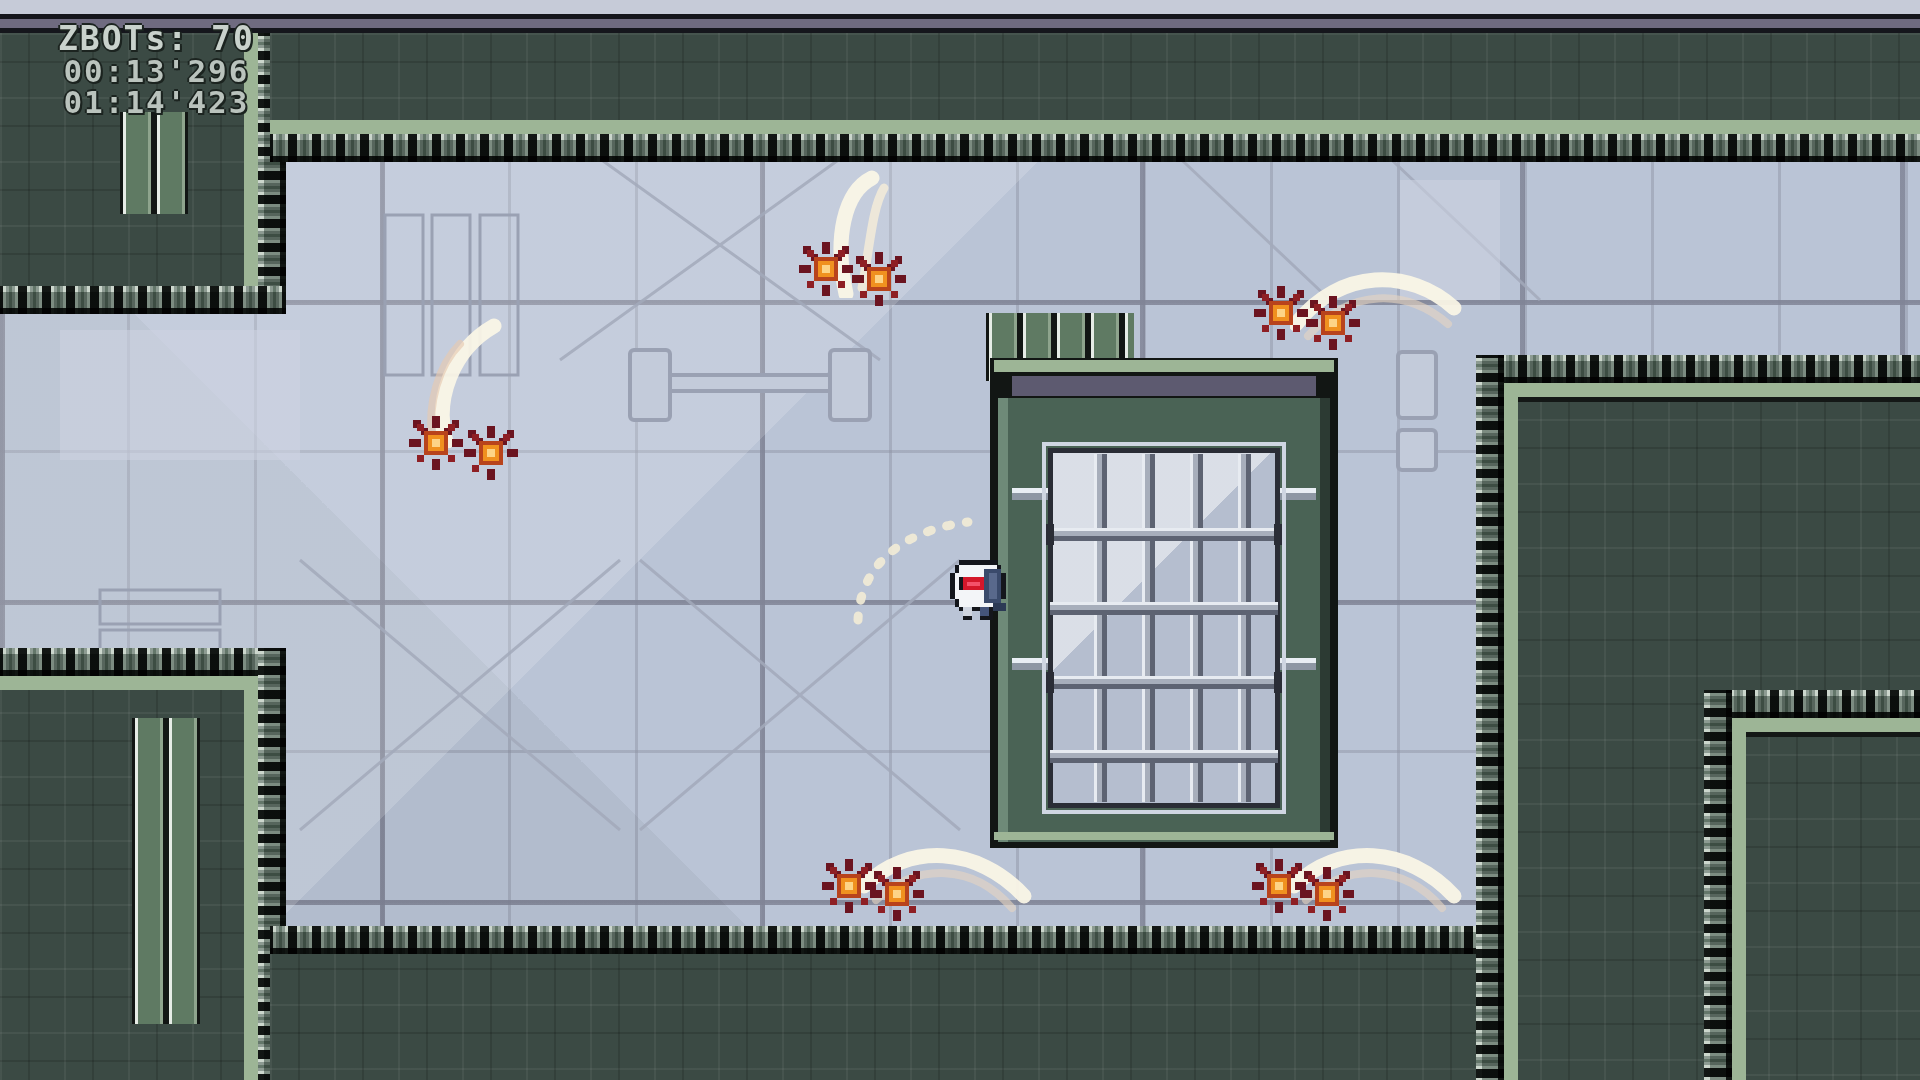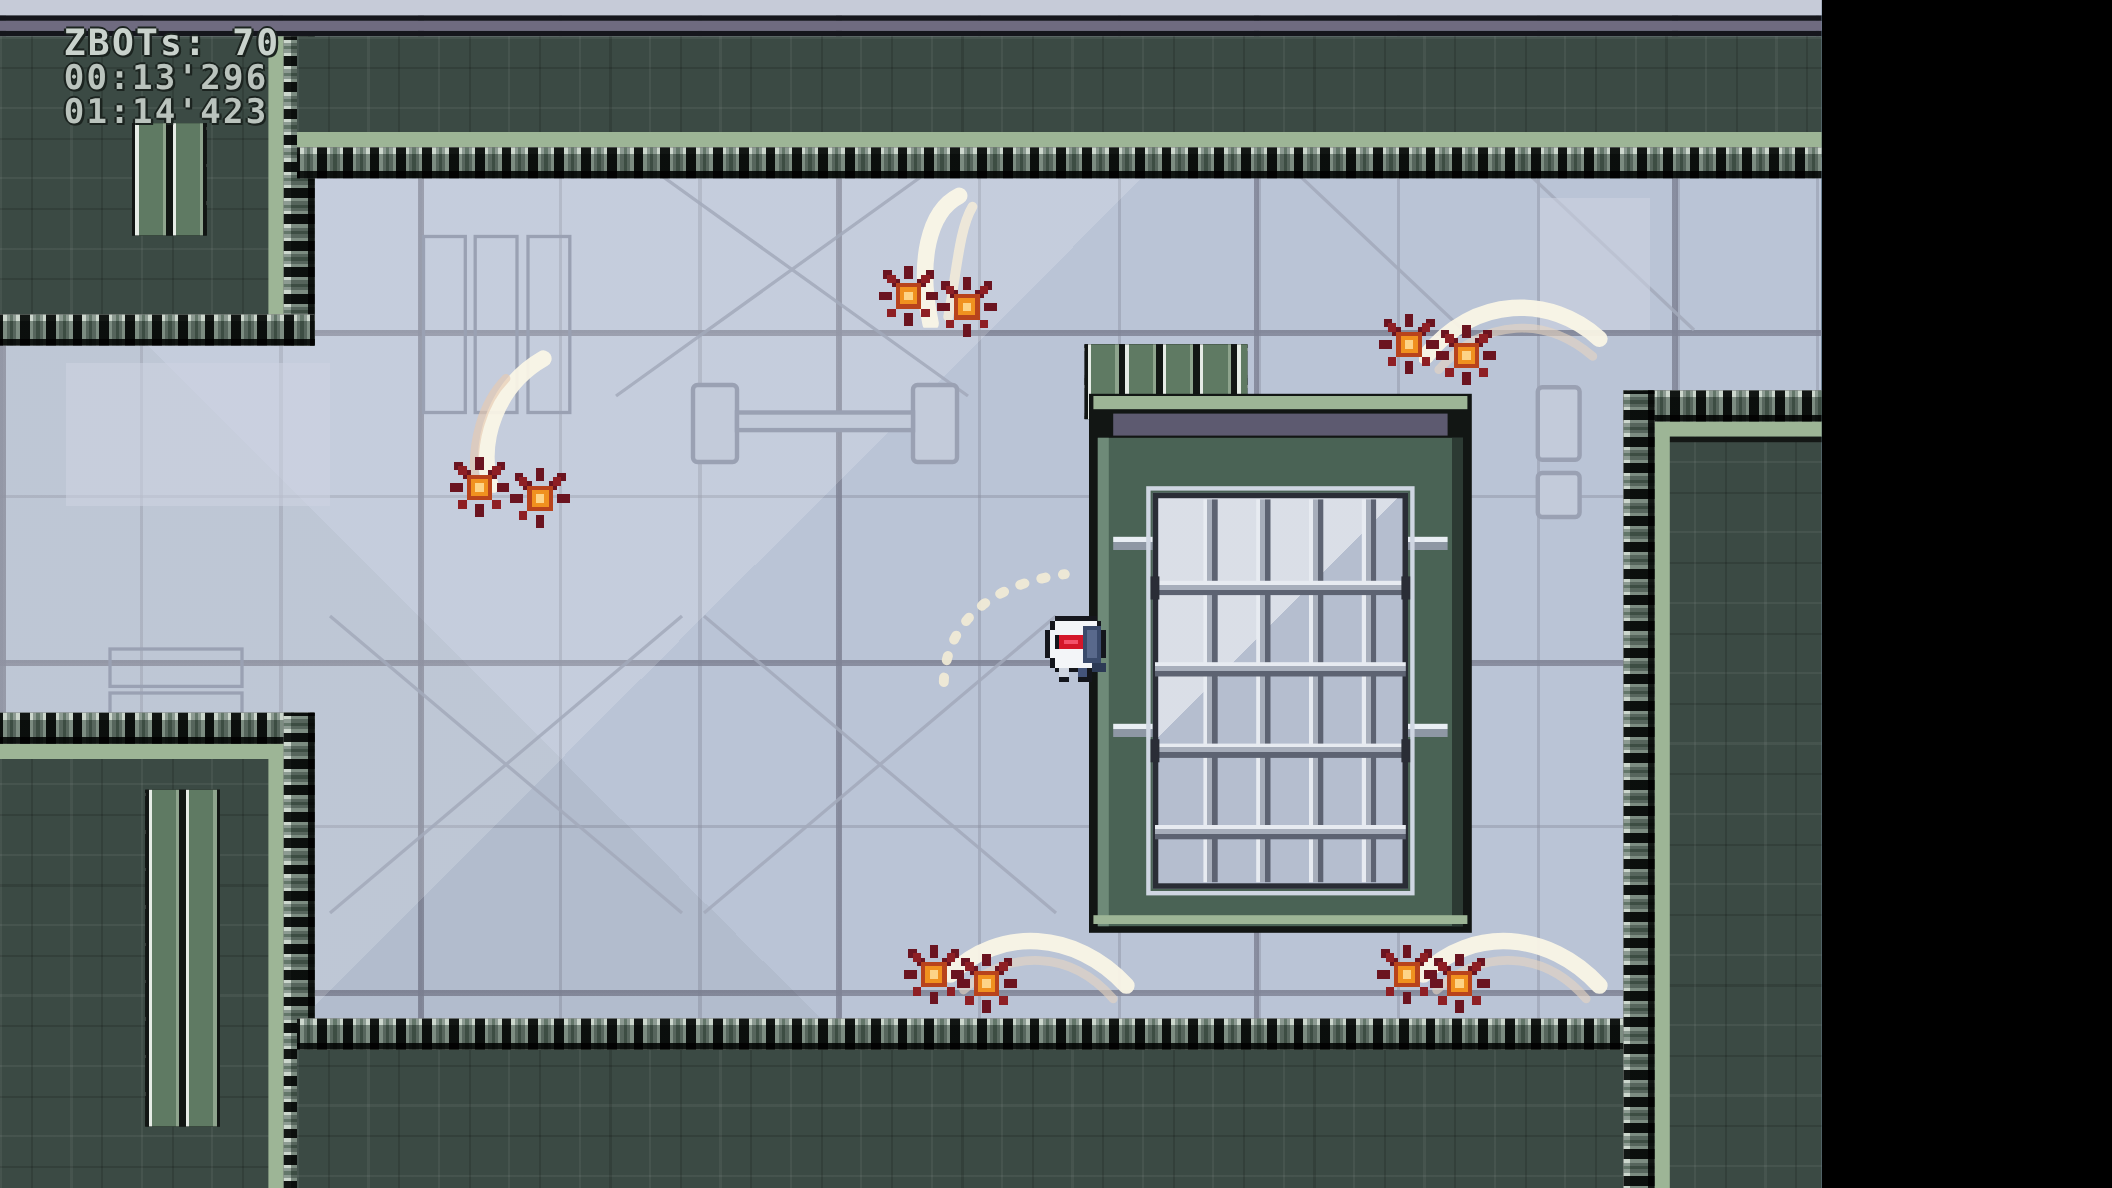--- a/index.html
+++ b/index.html
@@ -1,22 +1,23 @@
 <!DOCTYPE html>
 <html><head>
 <meta charset="utf-8">
 <title>ZBOTs Arena</title>
 <style>
   html,body{margin:0;padding:0;background:#000;}
   body{width:1920px;height:1080px;overflow:hidden;font-family:"DejaVu Sans Mono",monospace;}
 
   #stage{
-    position:relative;width:1656px;height:1080px;overflow:hidden;
+    position:relative;width:1920px;height:1080px;overflow:hidden;
     background:#0c4a6e;
     image-rendering:pixelated;
+    text-align:center;
   }
 
   
   .floor{
     position:absolute;left:0;top:0;width:1920px;height:1080px;
     background-color:#bac4d6;
     background-image:
       
       repeating-linear-gradient(to right,
         rgba(128,132,150,.85) 0 5px, rgba(0,0,0,0) 5px 380px),

